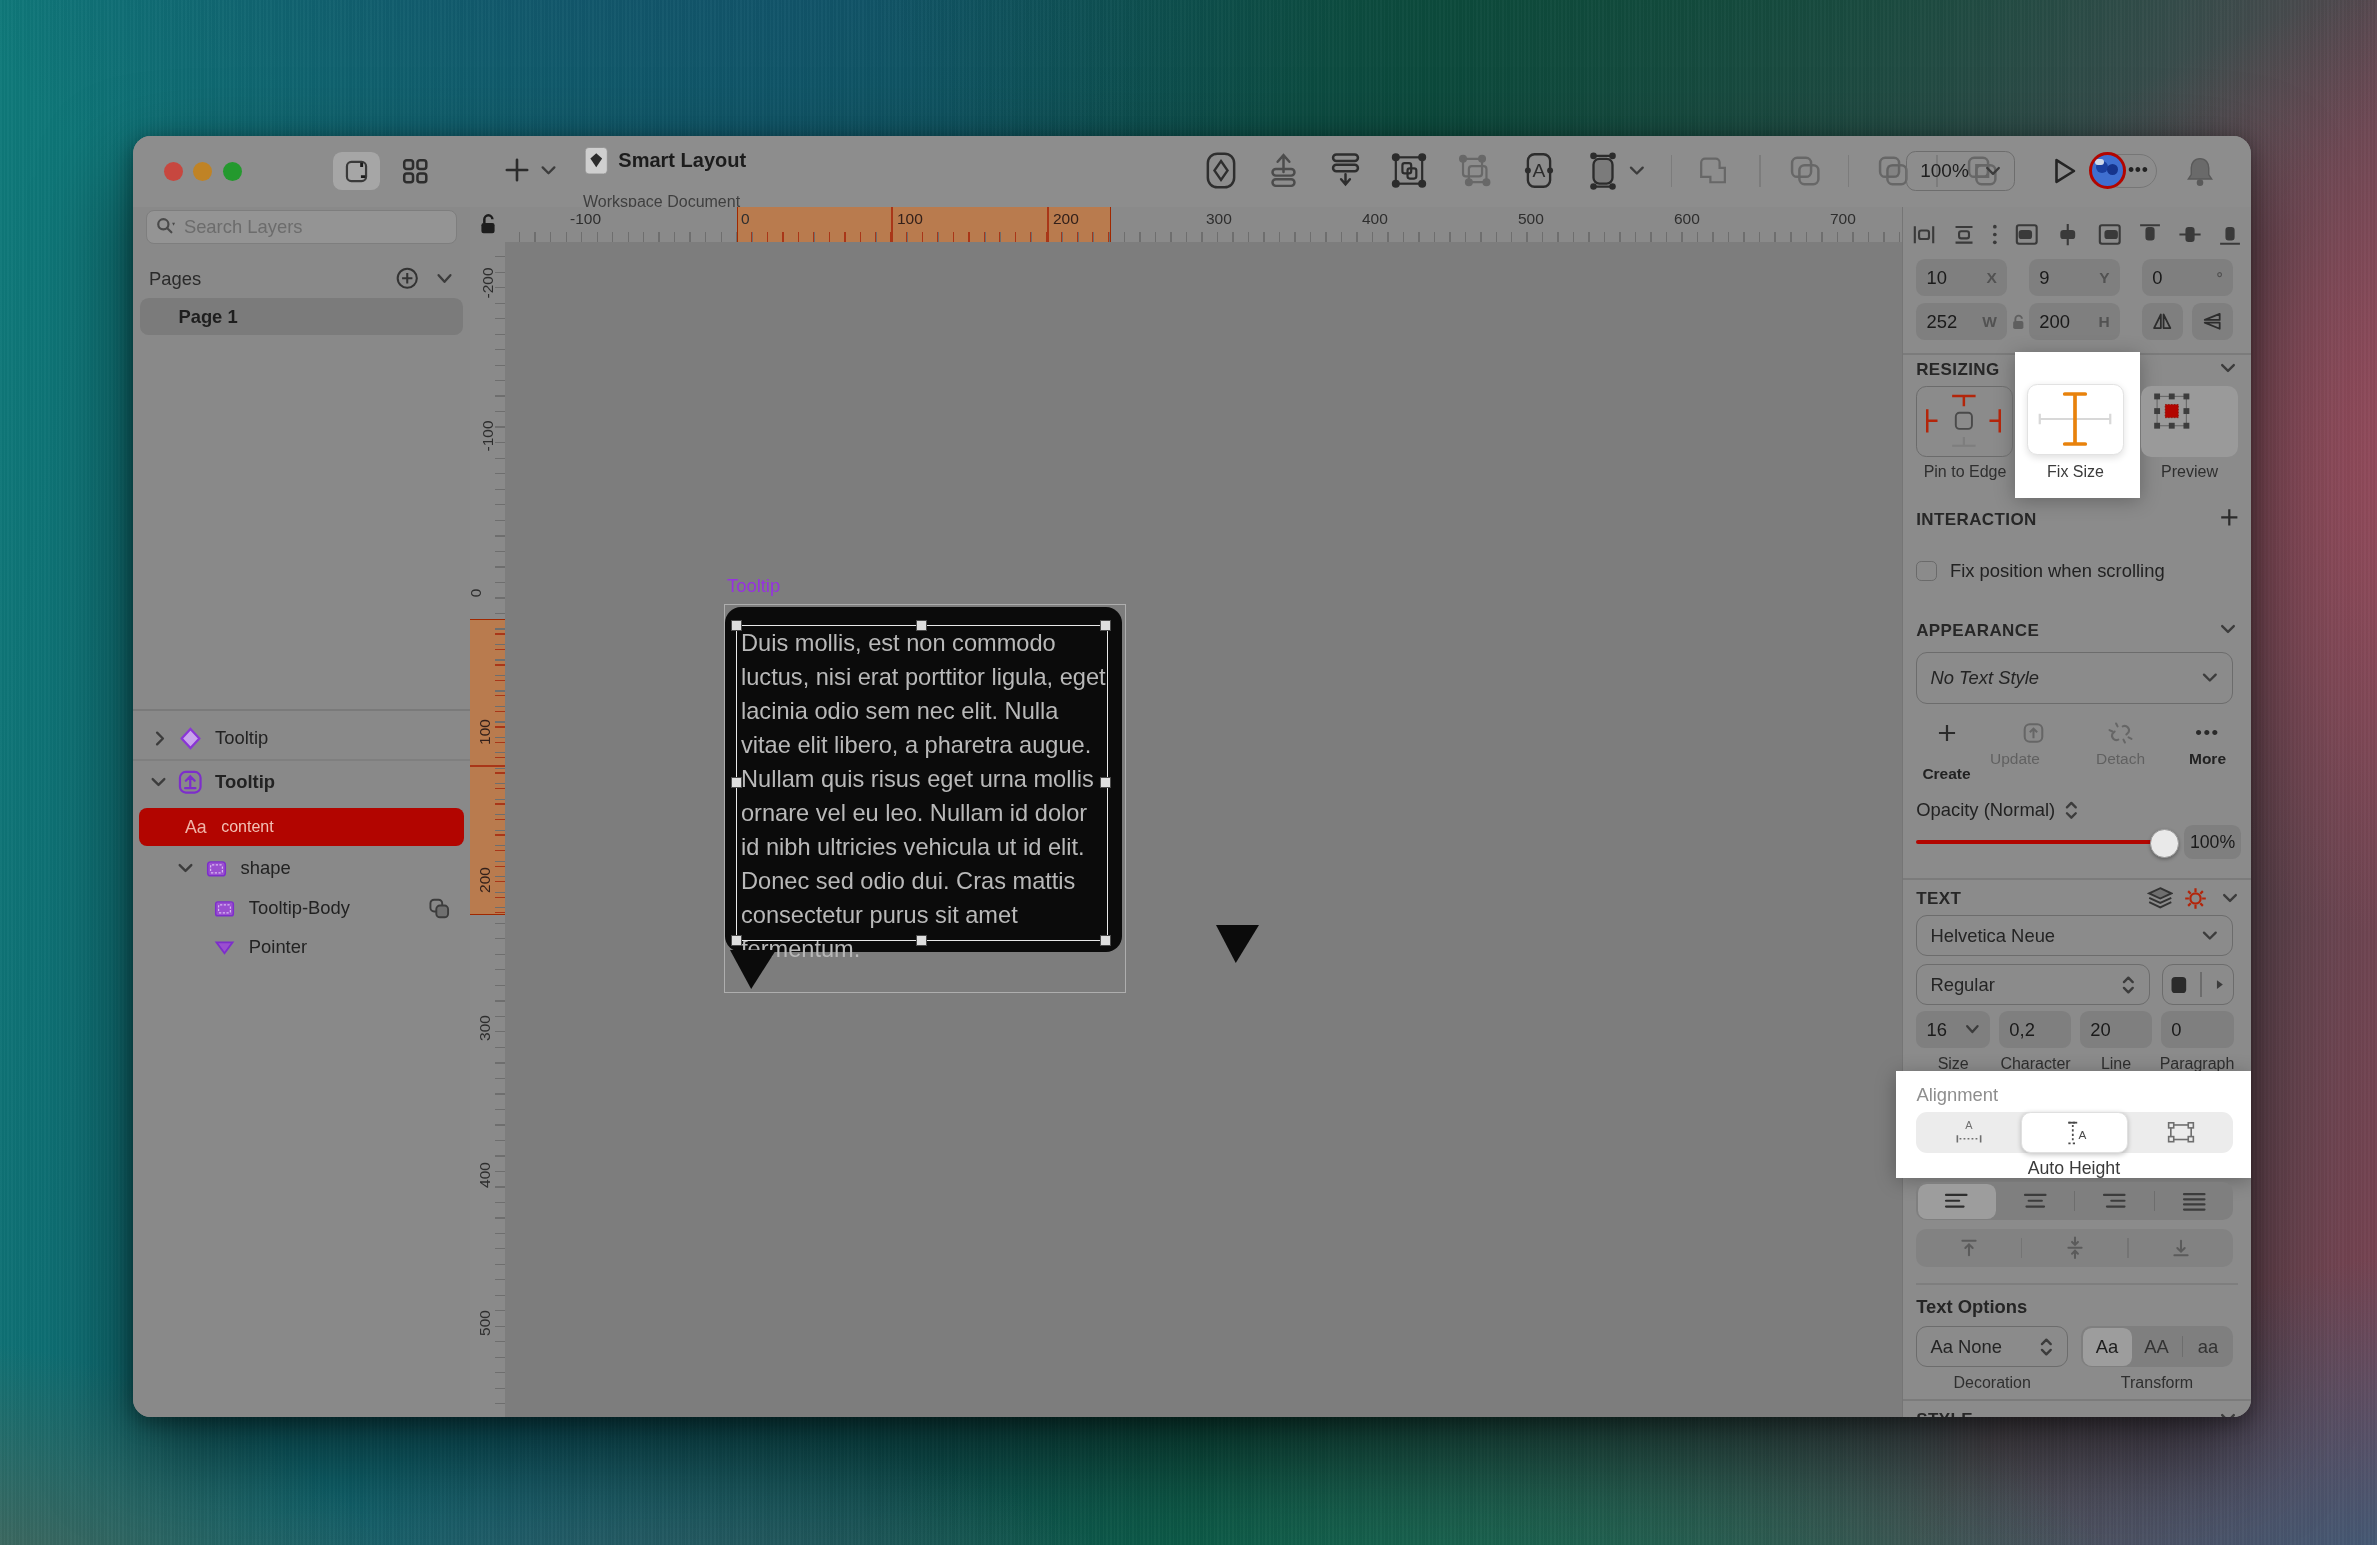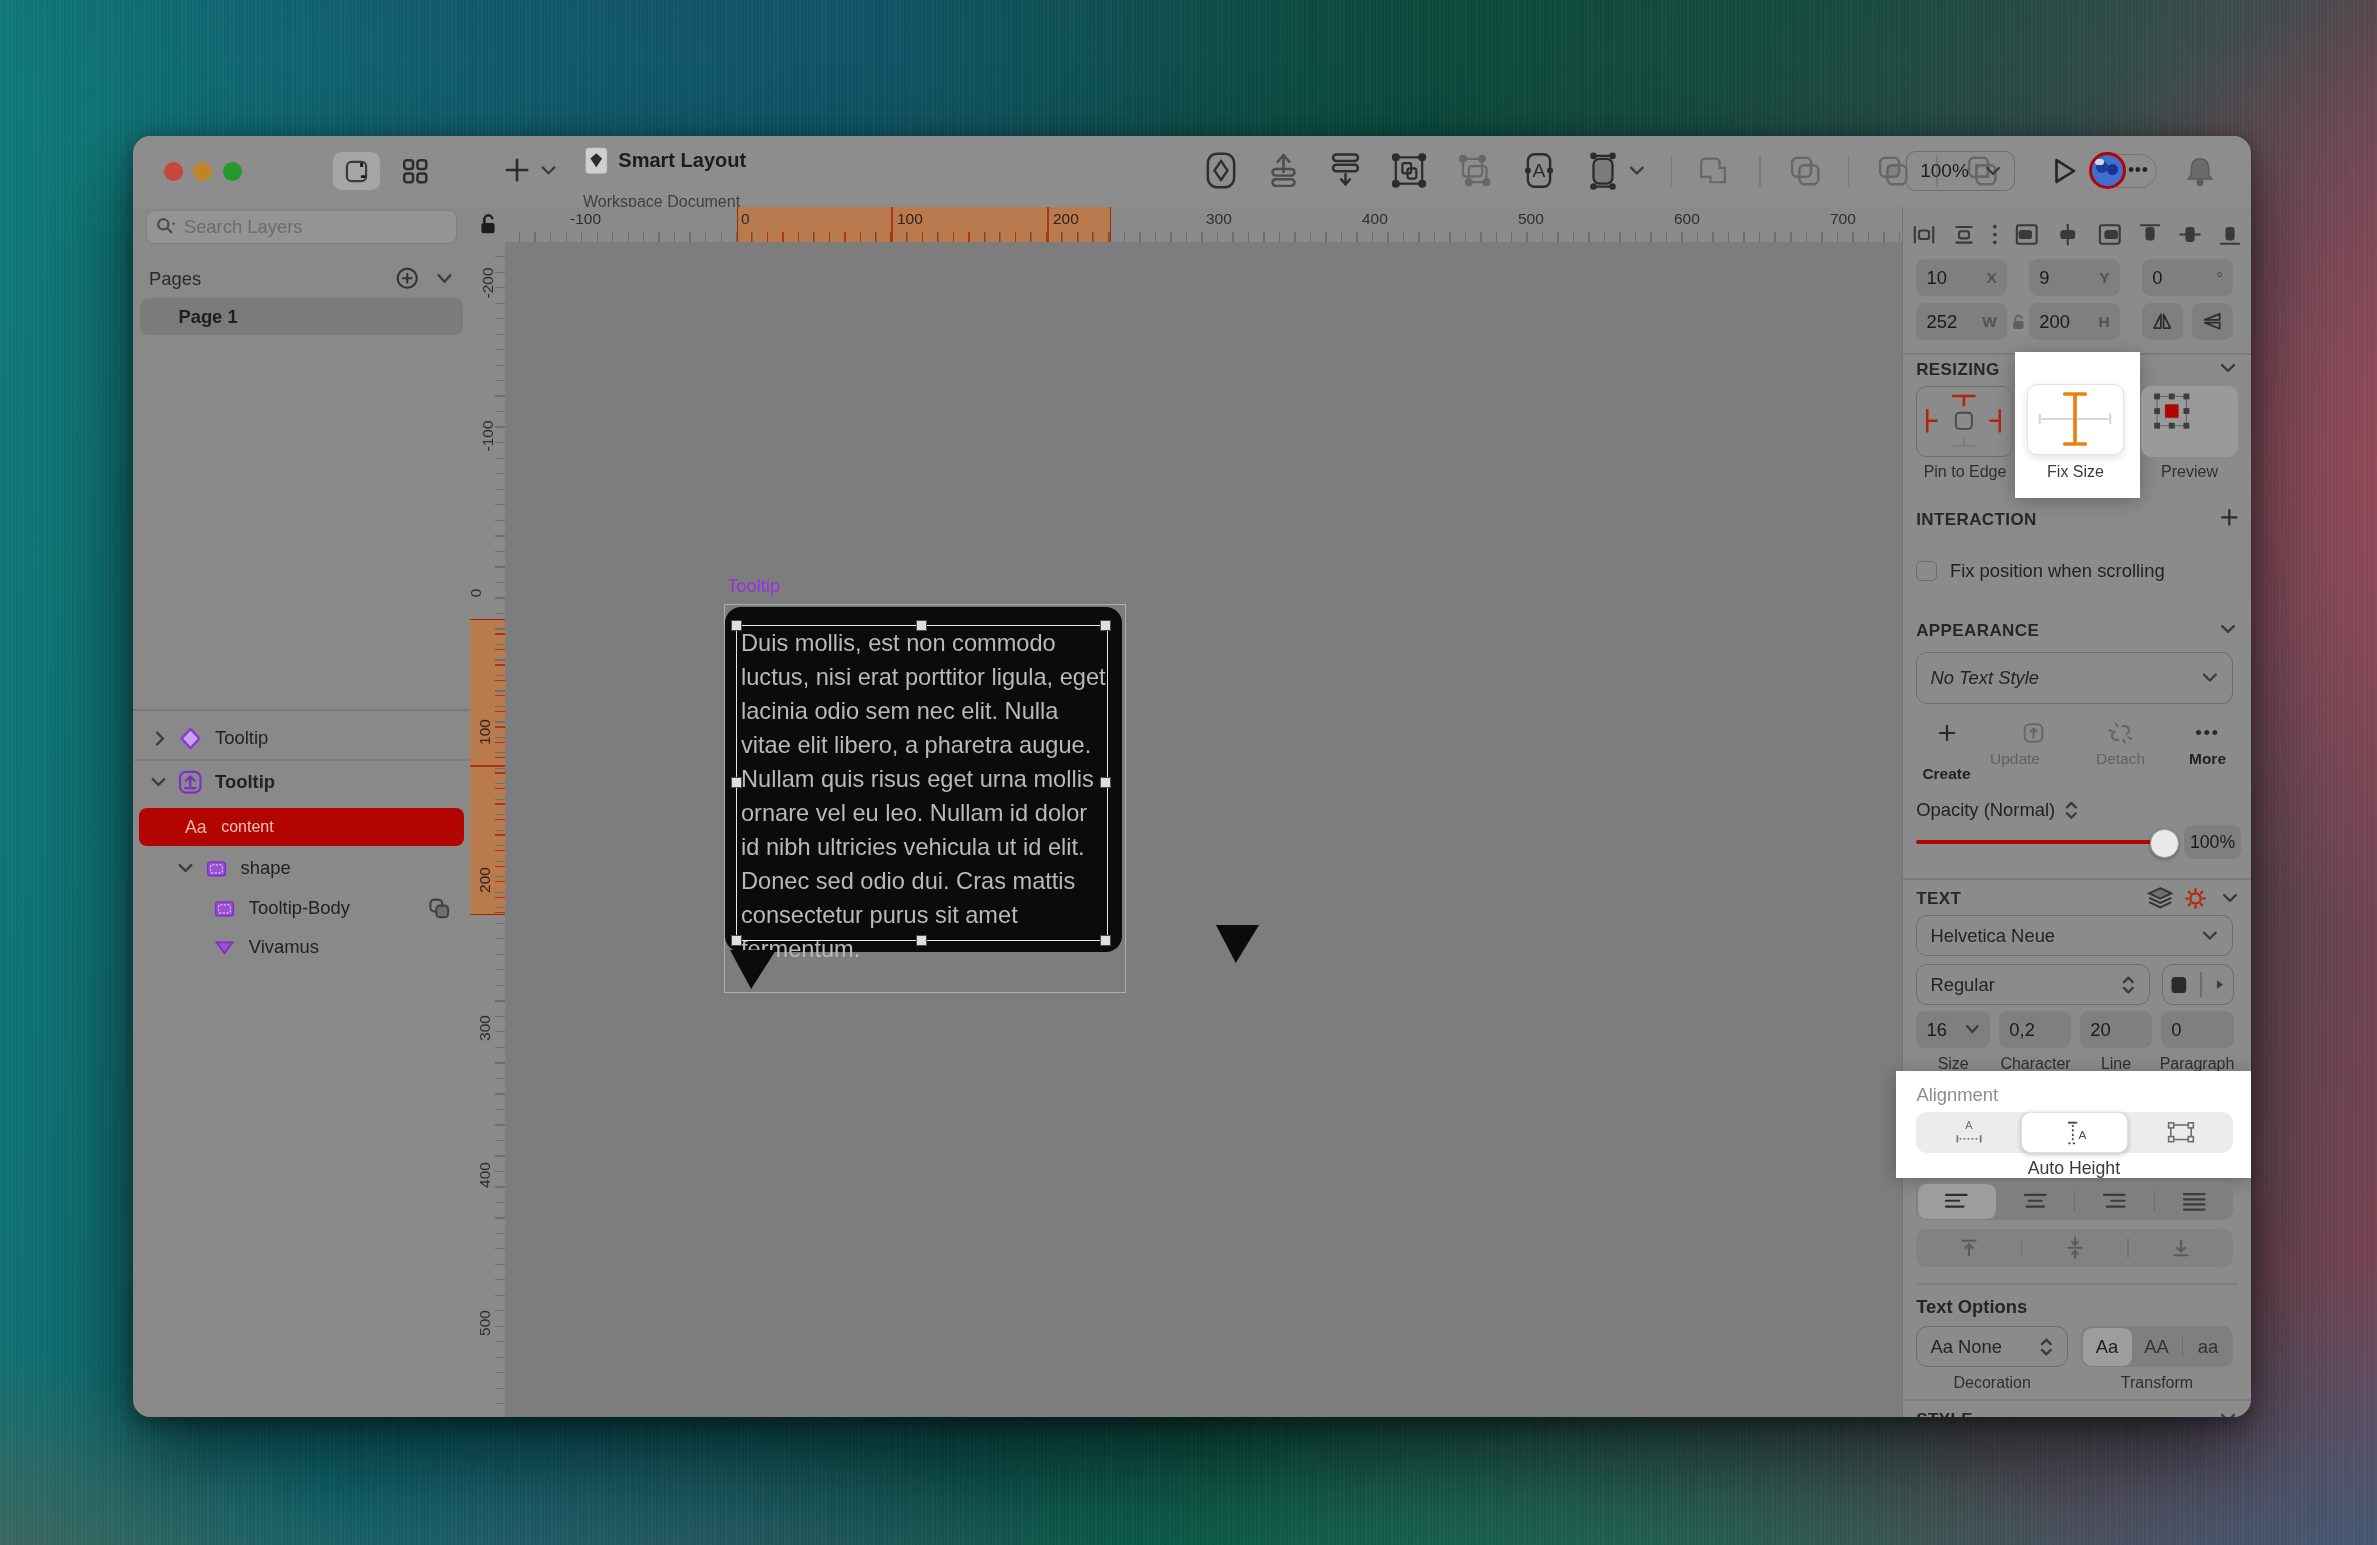--- a/index.html
+++ b/index.html
@@ -303,21 +303,21 @@
             <rect x="6" y="5" width="16" height="16" rx="5"></rect>
             <rect x="14" y="13" width="16" height="16" rx="5" fill="#6f6f6f"></rect>
           </g>
         </svg>
     </div>
 
     <div class="srow" style="top:721px">
       <svg width="25" height="25" viewBox="0 0 34 34" style="margin-left:79px">
           <path d="M6 10 H28 L17 25 Z" fill="#9a4fd0" stroke="#7d2ecb" stroke-width="2.4"></path>
         </svg>
-      <span style="margin-left:11.8px">Vivamus</span>
+      <span style="margin-left:11.8px">Pointer</span>
     </div>
   </div>
 
   <div class="corner">
     <svg width="22" height="25" viewBox="0 0 30 34" style="margin:5.2px auto">
         <rect x="6" y="15" width="18" height="14" rx="3" fill="#1d1d1d"></rect>
         <path d="M10 15 v-5 a5.5 5.5 0 0 1 11 0" fill="none" stroke="#1d1d1d" stroke-width="3.4"></path>
       </svg>
   </div>
 

